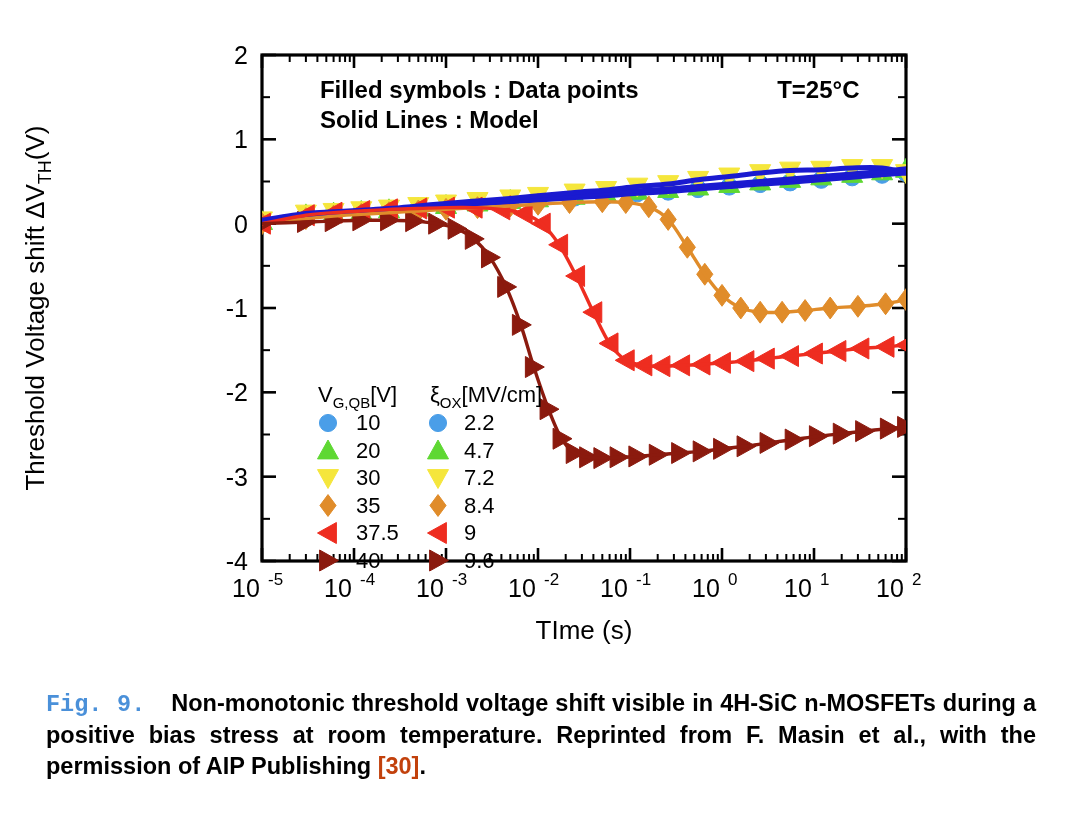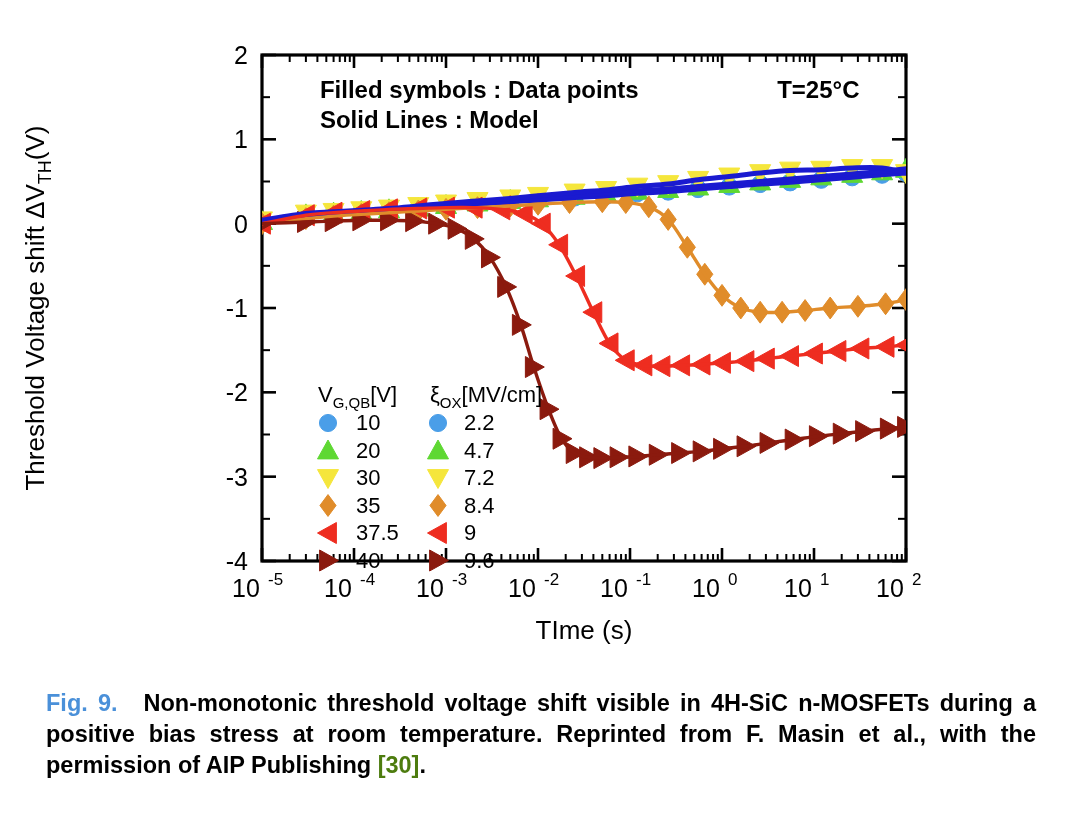--- a/index.html
+++ b/index.html
@@ -12,22 +12,22 @@
   .ticklabel{font-family:"Liberation Sans",sans-serif;font-size:25px;fill:#000;}
   .ticklabel-sup{font-family:"Liberation Sans",sans-serif;font-size:17px;fill:#000;}
   .axis-title{font-family:"Liberation Sans",sans-serif;font-size:26px;fill:#000;}
   .annot{font-family:"Liberation Sans",sans-serif;font-size:24px;font-weight:bold;fill:#000;}
   .legend-head{font-family:"Liberation Sans",sans-serif;font-size:22px;fill:#000;}
   .legend-txt{font-family:"Liberation Sans",sans-serif;font-size:22px;fill:#000;}
   .model-line{fill:none;stroke-linecap:round;stroke-linejoin:round;}
   #caption{position:absolute;left:46px;top:688px;width:990px;
            font-family:"Liberation Sans",sans-serif;font-size:23.5px;line-height:31px;
            font-weight:bold;text-align:justify;color:#000;}
-  #caption .figno{color:#4a90d9;}
-  #caption .ref{color:#4d7c0f;}
+  #caption .figno{color:#4a90d9;font-family:Liberation Mono, monospace;}
+  #caption .ref{color:#c2410c;}
   #caption .gap{display:inline-block;width:26px;}
 </style>
 </head>
 <body>
 
 <div id="figure">
 
   <div id="plot-area">
     <svg id="chart-svg" width="1080" height="700" viewBox="0 0 1080 700">
         <g>

